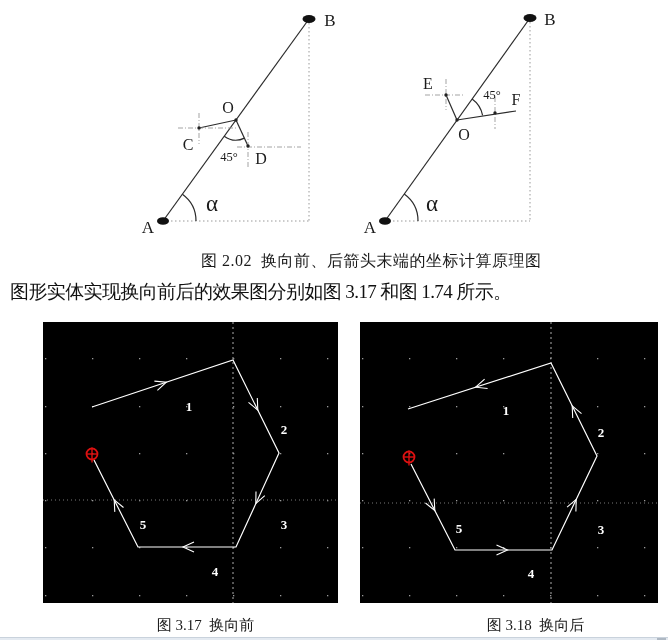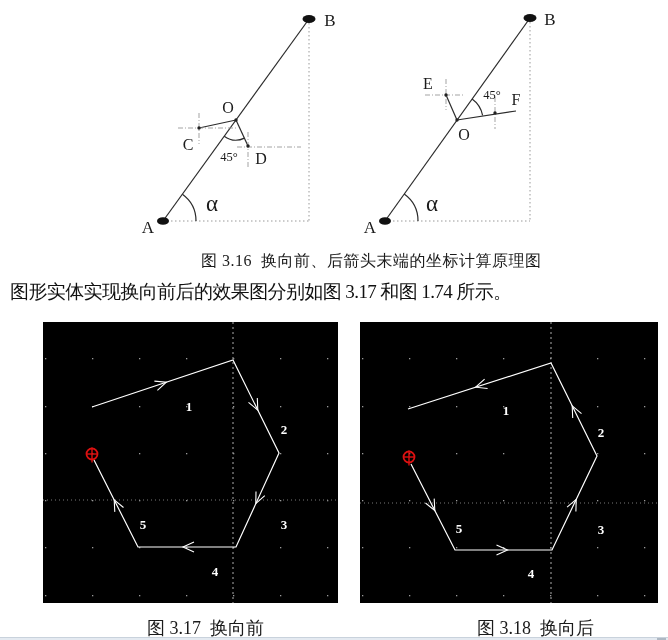--- a/index.html
+++ b/index.html
@@ -15,21 +15,21 @@
   }
   .body-text{
     position:absolute;left:10px;top:279px;font-size:19px;color:#111;
     white-space:pre;letter-spacing:-0.6px;
   }
   .panel{position:absolute;top:322px;height:281px;background:#000;}
   .panel-left{left:43px;width:295px;}
   .panel-right{left:360px;width:298px;}
   .panel svg{display:block;}
   .cap-bottom{
-    position:absolute;top:616px;width:295px;text-align:center;font-size:18px;
+    position:absolute;top:616px;width:295px;text-align:center;font-size:15px;
     color:#1b1b1b;white-space:pre;
   }
   .cap317{left:58px;}
   .cap318{left:388px;}
   .bottom-strip{
     position:absolute;left:0;top:637px;width:668px;height:3px;
     background:#e4eaf1;border-top:1px solid #c9d2dc;box-sizing:border-box;
   }
   .bottom-strip-notch{
     position:absolute;right:2px;top:0;width:9px;height:2px;background:#aeb8c3;
@@ -81,21 +81,21 @@
       <text x="212" y="211" font-size="23" fill="#1b1b1b" text-anchor="middle" font-family="Liberation Serif, serif">α</text>
       <text x="550" y="25" font-size="17" fill="#1b1b1b" text-anchor="middle" font-family="Liberation Serif, serif">B</text>
       <text x="370" y="233" font-size="17" fill="#1b1b1b" text-anchor="middle" font-family="Liberation Serif, serif">A</text>
       <text x="428" y="89" font-size="16" fill="#1b1b1b" text-anchor="middle" font-family="Liberation Serif, serif">E</text>
       <text x="516" y="105" font-size="16" fill="#1b1b1b" text-anchor="middle" font-family="Liberation Serif, serif">F</text>
       <text x="464" y="140" font-size="16" fill="#1b1b1b" text-anchor="middle" font-family="Liberation Serif, serif">O</text>
       <text x="492" y="99" font-size="12.5" fill="#1b1b1b" text-anchor="middle" font-family="Liberation Serif, serif">45°</text>
       <text x="432" y="211" font-size="23" fill="#1b1b1b" text-anchor="middle" font-family="Liberation Serif, serif">α</text>
     </svg>
 
-  <div class="cap316">图 3.16  换向前、后箭头末端的坐标计算原理图</div>
+  <div class="cap316">图 2.02  换向前、后箭头末端的坐标计算原理图</div>
 
   <div class="body-text">图形实体实现换向前后的效果图分别如图 3.17 和图 1.74 所示。</div>
 
   <div class="panel panel-left">
     <svg id="panelBefore" width="295" height="281" viewBox="0 0 295 281">
         <rect x="2" y="36" width="1.3" height="1.3" fill="#9a9a9a"></rect>
         <rect x="49" y="36" width="1.3" height="1.3" fill="#9a9a9a"></rect>
         <rect x="96" y="36" width="1.3" height="1.3" fill="#9a9a9a"></rect>
         <rect x="143" y="36" width="1.3" height="1.3" fill="#9a9a9a"></rect>
         <rect x="190" y="36" width="1.3" height="1.3" fill="#9a9a9a"></rect>

